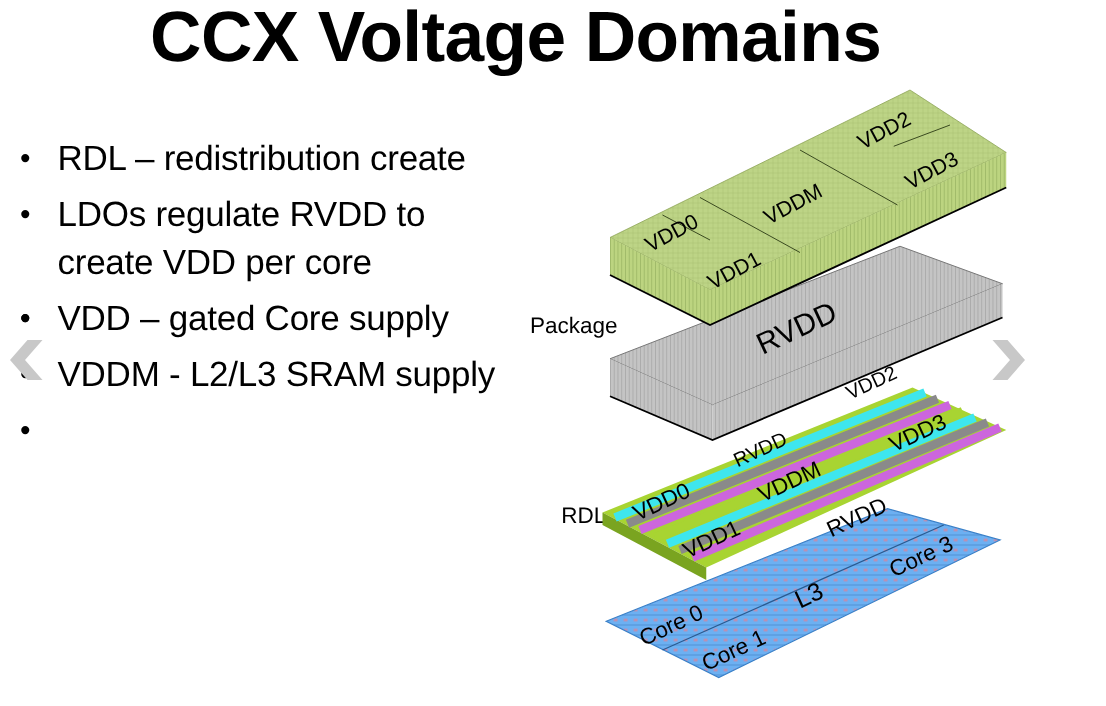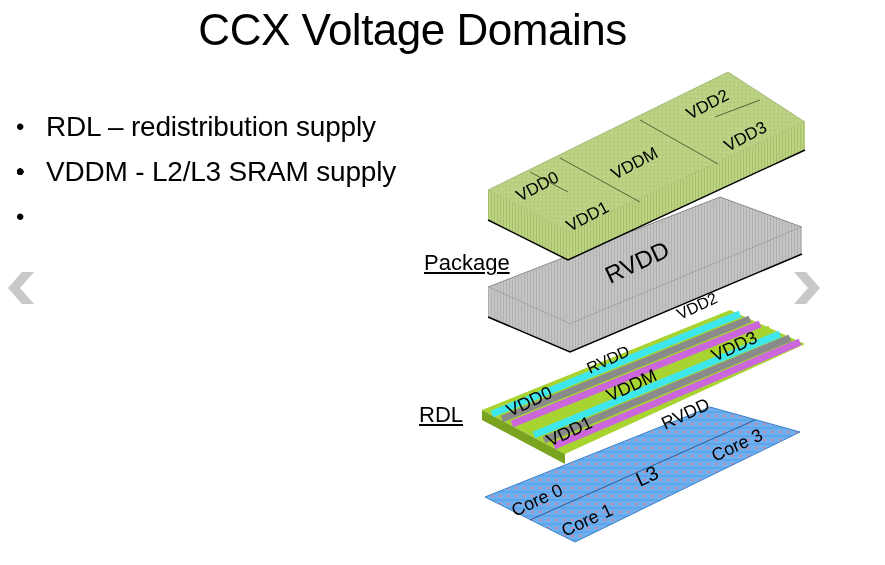--- a/index.html
+++ b/index.html
@@ -1,43 +1,43 @@
 <!DOCTYPE html>
 <html><head>
 <meta charset="utf-8">
 <style>
   html, body { margin:0; padding:0; background:#ffffff; }
   body { width:885px; height:565px; position:relative; overflow:hidden; font-family:"Liberation Sans", sans-serif; color:#000; }
-  .title { position:absolute; left:0; width:825px; top:2px; text-align:center; font-size:44px; line-height:56px; letter-spacing:-0.5px; }
+  .title { position:absolute; left:0; width:825px; top:2px; text-align:center; font-size:57px; line-height:56px; letter-spacing:-0.5px;font-weight:bold; }
   .bullets { position:absolute; left:16px; top:108px; width:400px; margin:0; padding:0; list-style:none; }
   .bullets li { position:relative; padding-left:30px; font-size:28px; line-height:38px; margin-bottom:7px; letter-spacing:-0.2px; }
   .bullets li .dot { position:absolute; left:0; top:0; font-size:24px; }
   .nav-arrow { position:absolute; width:40px; height:40px; cursor:pointer; }
   .nav-prev { left:6px; top:268px; }
   .nav-next { left:784px; top:268px; }
   .diagram { position:absolute; left:410px; top:62px; width:420px; height:500px; }
   .diagram svg { width:100%; height:100%; }
-  .side-label { position:absolute; font-size:22px;text-decoration:underline; }
+  .side-label { position:absolute; font-size:18px; }
 </style>
 </head>
 <body>
 
 <div class="title">CCX Voltage Domains</div>
 
 <ul class="bullets">
-  <li><span class="dot">•</span><span>RDL – redistribution supply</span></li>
+  <li><span class="dot">•</span><span>RDL – redistribution create</span></li>
+  <li><span class="dot">•</span><span>LDOs regulate RVDD to create VDD per core</span></li>
   <li><span class="dot">•</span></li>
-  <li><span class="dot">•</span></li>
-  <li><span class="dot">•</span></li>
+  <li><span class="dot">•</span><span>VDD – gated Core supply</span></li>
   <li><span class="dot">•</span><span>VDDM - L2/L3 SRAM supply</span></li>
   <li><span class="dot">•</span></li>
 </ul>
 
 <div class="side-label" style="left:424px; top:250px;">Package</div>
-<div class="side-label" style="left:419px; top:402px;">RDL</div>
+<div class="side-label" style="left:449px; top:402px;">RDL</div>
 
 <div class="diagram">
   <svg viewBox="0 0 420 500" xmlns="http://www.w3.org/2000/svg">
     <defs>
       <pattern id="grid" width="4" height="4" patternUnits="userSpaceOnUse">
         <rect width="4" height="4" fill="#bdd486"></rect>
         <path d="M0 0H4M0 0V4" stroke="#a2bb6a" stroke-width="0.6"></path>
       </pattern>
       <pattern id="vstripe" width="3" height="3" patternUnits="userSpaceOnUse">
         <rect width="3" height="3" fill="#bcd480"></rect>

